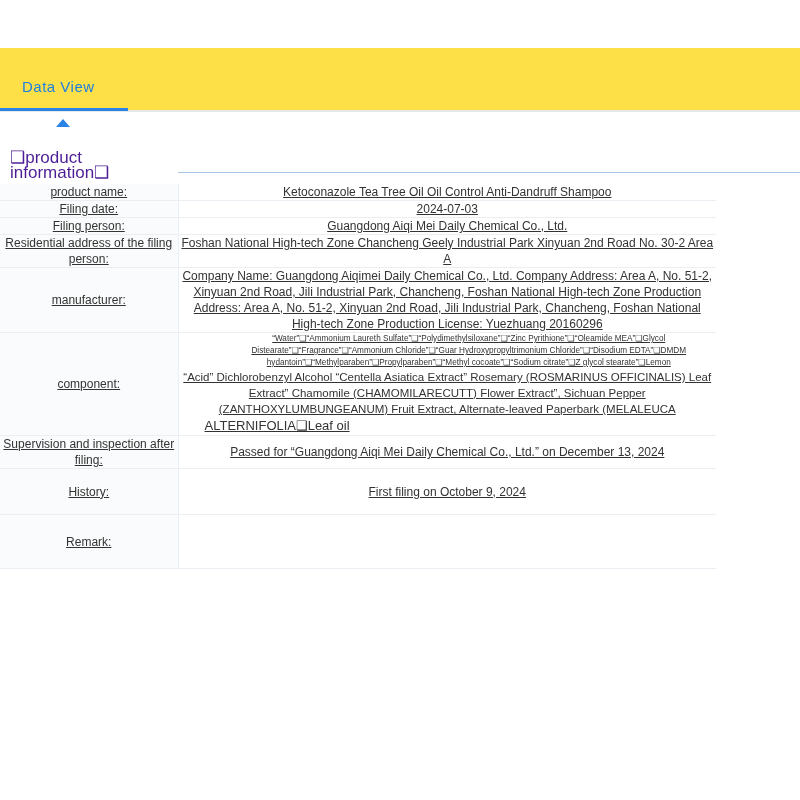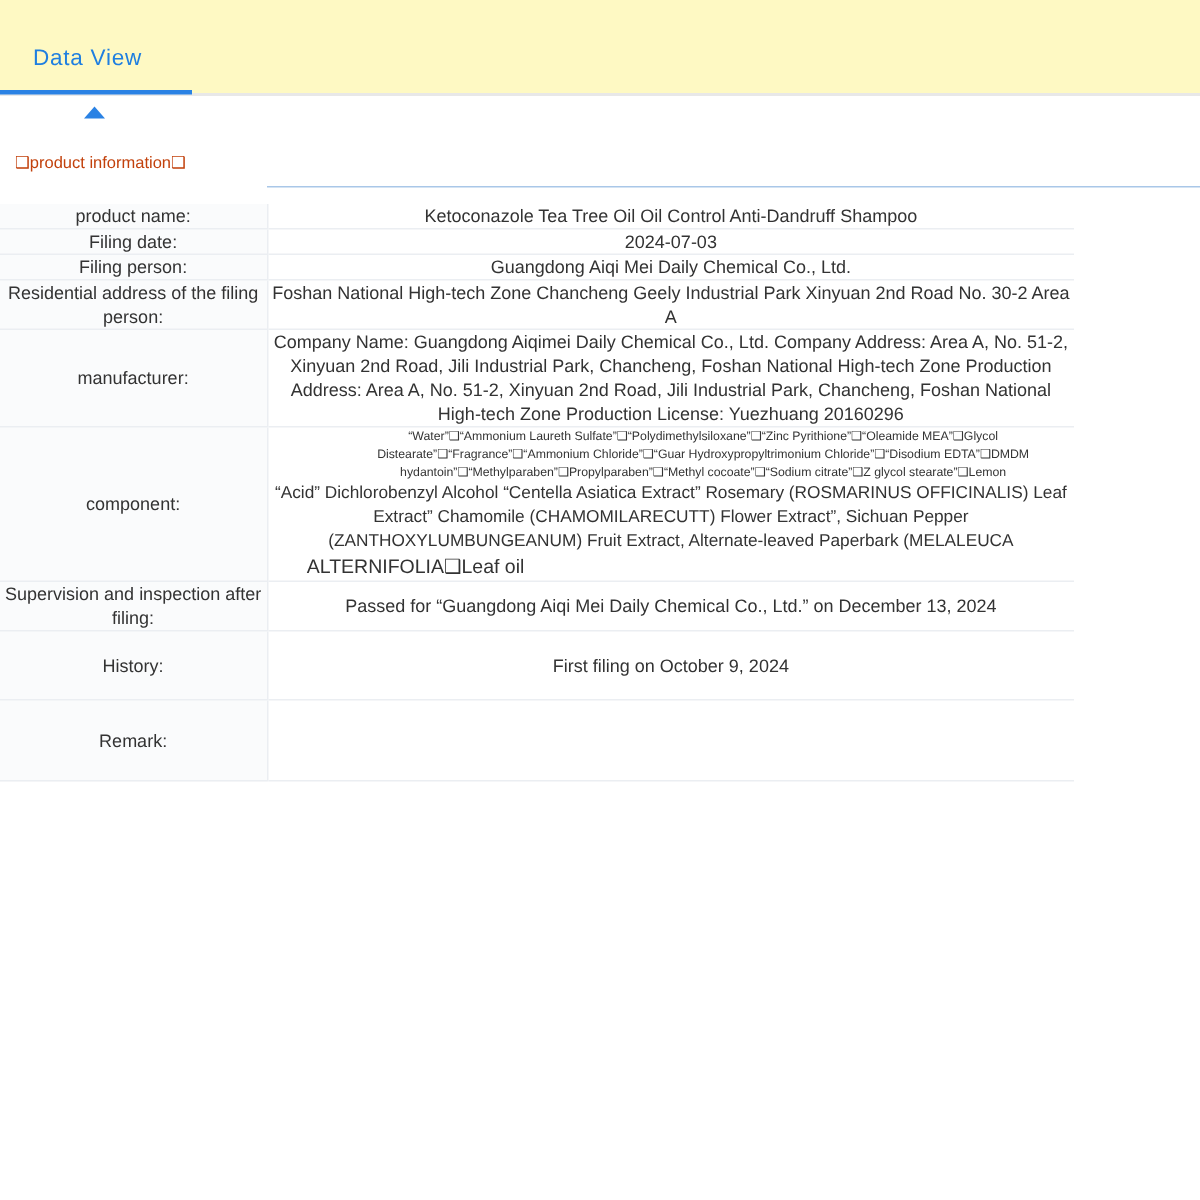--- a/index.html
+++ b/index.html
@@ -16,21 +16,22 @@
     position: relative;
     width: 800px;
     height: 800px;
     background: #fff;
   }
   
   .tabbar {
     position: relative;
     height: 62px;
     border-bottom: 2px solid #e8e8e8;
-    background: #fef9c3;
+    background: #fde047;
+    margin-top: 48px;
   }
   .tab {
     position: absolute;
     left: 22px;
     top: 30px;
     font-size: 15px;
     color: #1f7fe0;
     letter-spacing: .5px;
   }
   .tab-underline {
@@ -54,37 +55,38 @@
   .section-head {
     position: relative;
     margin-top: 42px;
     height: 28px;
   }
   .section-title {
     position: absolute;
     left: 10px;
     top: -4px;
     width: 160px;
-    font-size: 11px;
-    color: #c2410c;
+    font-size: 17px;
+    color: #4c1d95;
     line-height: 15px;
   }
   .section-rule {
     position: absolute;
     left: 178px;
     right: 0px;
     top: 18px;
     border-top: 1px solid #a9c7e8;
   }
   
   table.info {
     width: 716px;
     border-collapse: collapse;
     table-layout: fixed;
     margin-top: 2px;
+    text-decoration: underline;
   }
   table.info tr {
     border-bottom: 1px solid #ebeef2;
   }
   table.info td {
     vertical-align: middle;
     padding: 0;
   }
   td.label {
     width: 178px;

